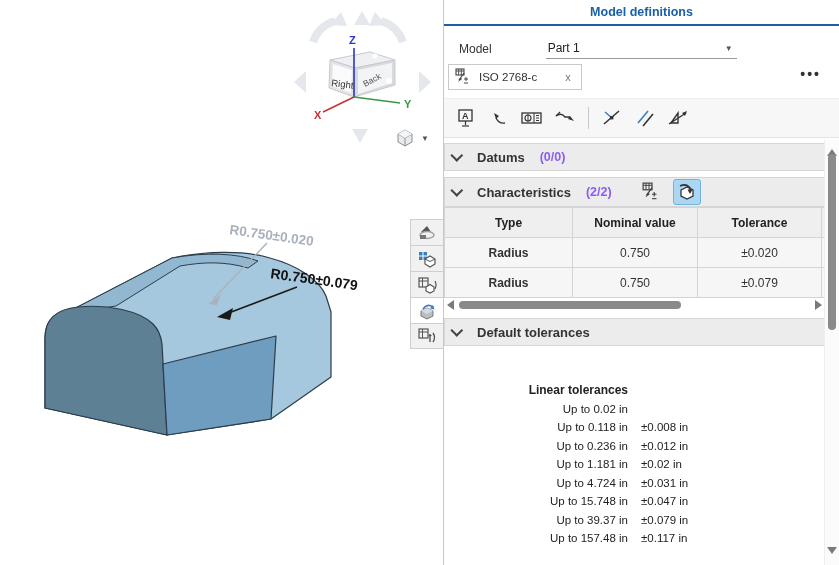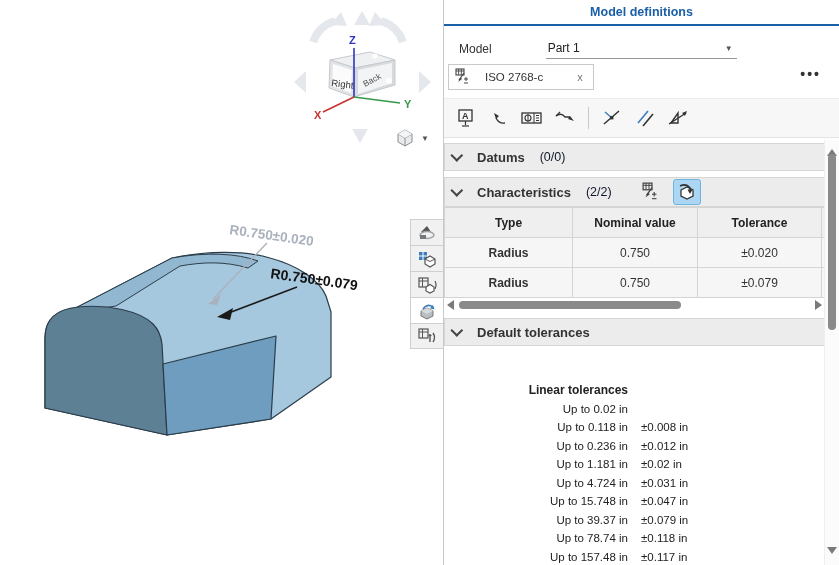--- a/index.html
+++ b/index.html
@@ -26,36 +26,36 @@
   .panel-title{color:#1a5fa8;font-weight:bold;font-size:12.5px;}
 
   .model-row{position:absolute;left:0;top:36px;width:100%;height:26px;display:flex;align-items:center;gap:36px;}
   .model-label{margin-left:15px;font-size:12px;color:#333;}
   .model-select{margin-left:18px;width:185px;border-bottom:1px solid #999;display:flex;align-items:center;
                 justify-content:space-between;padding:2px 4px 3px 2px;cursor:pointer;}
   .model-value{font-size:12px;color:#222;}
   .model-caret{font-size:8px;color:#555;}
 
   .chip{position:absolute;left:4px;top:64px;height:26px;box-sizing:border-box;border:1px solid #c9c9c9;
-        background:#fff;display:inline-flex;align-items:center;padding:0 10px 0 6px;gap:12px;}
+        background:#fff;display:inline-flex;align-items:center;padding:0 10px 0 6px;gap:6px;}
   .chip-label{font-size:11.5px;color:#333;}
   .chip-close{margin-left:22px;color:#777;font-size:11px;cursor:pointer;}
   .ellipsis{position:absolute;right:18px;top:66px;color:#333;font-size:14px;font-weight:bold;letter-spacing:2px;cursor:pointer;}
 
   .pmi-toolbar{position:absolute;left:0;top:98px;width:100%;height:40px;background:#f7f7f7;
                border-top:1px solid #ececec;border-bottom:1px solid #e3e3e3;box-sizing:border-box;
                display:flex;align-items:center;gap:9px;padding-left:10px;}
   .tbtn{width:24px;height:24px;display:flex;align-items:center;justify-content:center;cursor:pointer;}
   .tsep{width:1px;height:22px;background:#c9c9c9;margin:0 2px;}
 
   .scroll-body{position:absolute;left:0;top:140px;width:381px;bottom:0;}
   .section-bar{box-sizing:border-box;height:28px;background:#ececec;border:1px solid #d6d6d6;
                display:flex;align-items:center;padding-left:8px;gap:15px;cursor:pointer;}
   .section-title{font-weight:bold;font-size:13px;color:#333;}
-  .section-count{font-size:12.5px;color:#0f172a;}
+  .section-count{font-size:12.5px;color:#8b5cf6;font-weight:bold;}
   .chev{width:7px;height:7px;border-left:2px solid #444;border-bottom:2px solid #444;
         transform:rotate(-45deg) translate(1px,-2px);display:inline-block;}
   .char-icons{display:flex;align-items:center;gap:8px;margin-left:12px;}
   .char-btn{width:26px;height:24px;display:flex;align-items:center;justify-content:center;border-radius:3px;cursor:pointer;}
   .char-btn.hl{background:#abd7f5;border:1px solid #6fb3e0;}
 
   table.char-table{border-collapse:collapse;width:381px;table-layout:fixed;}
   .char-table th,.char-table td{box-sizing:border-box;border:1px solid #d4d4d4;height:30px;text-align:center;}
   .char-table th{background:#efefef;font-size:12px;color:#222;}
   .char-table td{background:#f6f6f6;font-size:12px;color:#333;}
@@ -388,24 +388,20 @@
           </div>
         <div class="lt-row">
             <span class="lt-range">Up to 15.748 in</span>
             <span class="lt-tol">±0.047 in</span>
           </div>
         <div class="lt-row">
             <span class="lt-range">Up to 39.37 in</span>
             <span class="lt-tol">±0.079 in</span>
           </div>
         <div class="lt-row">
-            <span class="lt-range">Up to 78.74 in</span>
-            <span class="lt-tol">±0.118 in</span>
-          </div>
-        <div class="lt-row">
             <span class="lt-range">Up to 157.48 in</span>
             <span class="lt-tol">±0.117 in</span>
           </div>
       </div>
     </div>
 
     <div class="vscroll">
       <span class="vs-up"></span>
       <span class="vs-thumb"></span>
       <span class="vs-down"></span>

